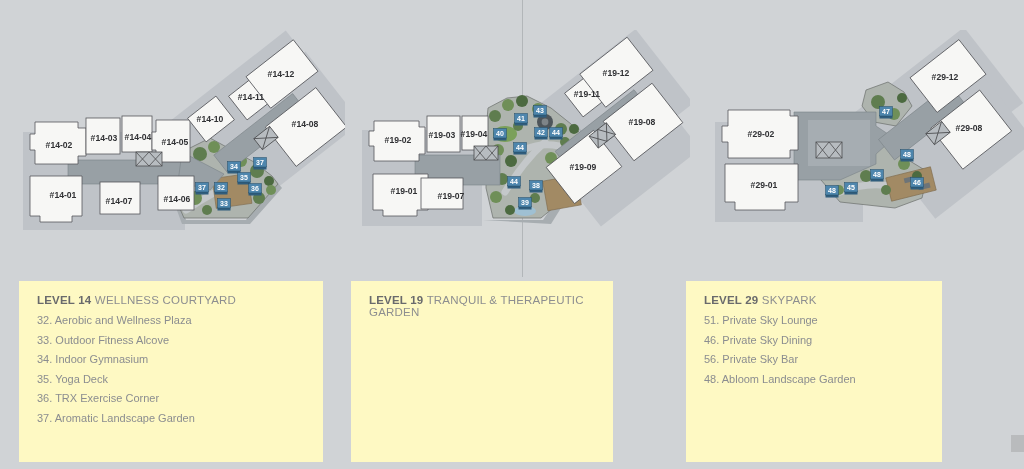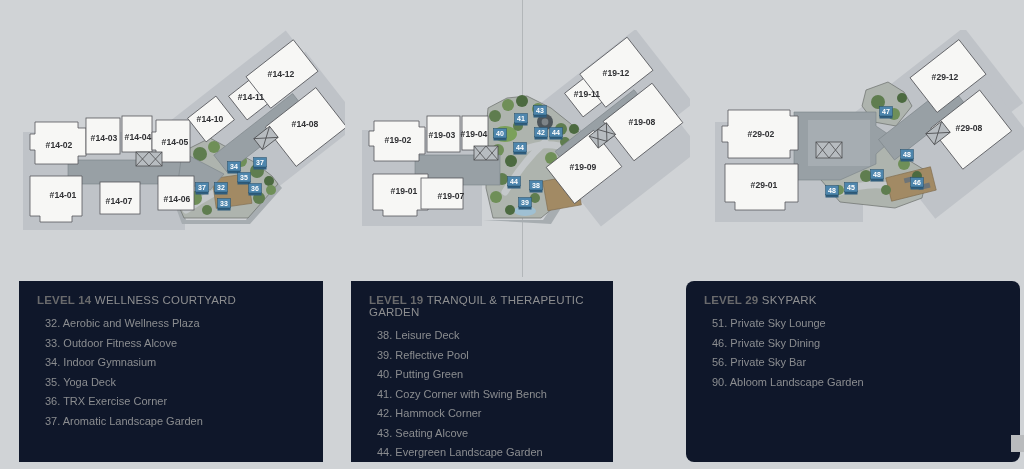--- a/index.html
+++ b/index.html
@@ -18,24 +18,24 @@
   .corridor{fill:#98a0a5;stroke:#7b8388;stroke-width:.6;}
   .roof2{fill:#a6adb2;}
   .xcore{fill:#b7bcc0;stroke:#4c4d4f;stroke-width:.8;}
   .xline{stroke:#4c4d4f;stroke-width:.8;}
   .shadow{fill:#bfc3c8;}
   .garden{fill:#aeb4ae;stroke:#6a6f6c;stroke-width:.7;}
   .gpath{stroke:#c4c8ca;stroke-width:7;fill:none;stroke-linecap:round;}
   .deck{fill:#a28a64;stroke:#7e6a4c;stroke-width:.6;}
   .parapet{fill:#a7adb1;}
   
-  .panel{position:absolute;top:281px;height:181px;background:#0f172a;z-index:2;box-sizing:border-box;padding:13px 18px;}
+  .panel{position:absolute;top:281px;height:181px;background:#fef9c3;z-index:2;box-sizing:border-box;padding:13px 18px;}
   .panel-title{font-size:11.5px;letter-spacing:.2px;margin:0 0 5px 0;color:#8d8e90;}
   .panel-title b{color:#696a6c;font-weight:bold;}
-  .panel ul{list-style:none;margin:8px;padding:0;}
+  .panel ul{list-style:none;margin:0;padding:0;}
   .panel li{font-size:11px;color:#8b8d90;line-height:19.5px;white-space:nowrap;}
   .ui-fragment{position:absolute;left:1011px;top:435px;width:13px;height:17px;background:#b9bbbd;z-index:3;}
 </style>
 </head>
 <body>
 
 <div class="divider"></div>
 
 <svg class="plan" style="left:10px;top:30px;" width="335" height="222" viewBox="0 0 335 222">
   <g>
@@ -369,34 +369,25 @@
       <li>33. Outdoor Fitness Alcove</li>
       <li>34. Indoor Gymnasium</li>
       <li>35. Yoga Deck</li>
       <li>36. TRX Exercise Corner</li>
       <li>37. Aromatic Landscape Garden</li>
     </ul>
 </div>
 
 <div class="panel" style="left:351px;width:262px;">
   <p class="panel-title"><b>LEVEL 19</b> <span>TRANQUIL &amp; THERAPEUTIC GARDEN</span></p>
-  <ul>
-      <li>38. Leisure Deck</li>
-      <li>39. Reflective Pool</li>
-      <li>40. Putting Green</li>
-      <li>41. Cozy Corner with Swing Bench</li>
-      <li>42. Hammock Corner</li>
-      <li>43. Seating Alcove</li>
-      <li>44. Evergreen Landscape Garden</li>
-    </ul>
 </div>
 
-<div class="panel" style="left:686px;width:334px;border-radius:8px;">
+<div class="panel" style="left:686px;width:256px;">
   <p class="panel-title"><b>LEVEL 29</b> <span>SKYPARK</span></p>
   <ul>
       <li>51. Private Sky Lounge</li>
       <li>46. Private Sky Dining</li>
       <li>56. Private Sky Bar</li>
-      <li>90. Abloom Landscape Garden</li>
+      <li>48. Abloom Landscape Garden</li>
     </ul>
 </div>
 
 <div class="ui-fragment"></div>
 
 </body></html>

